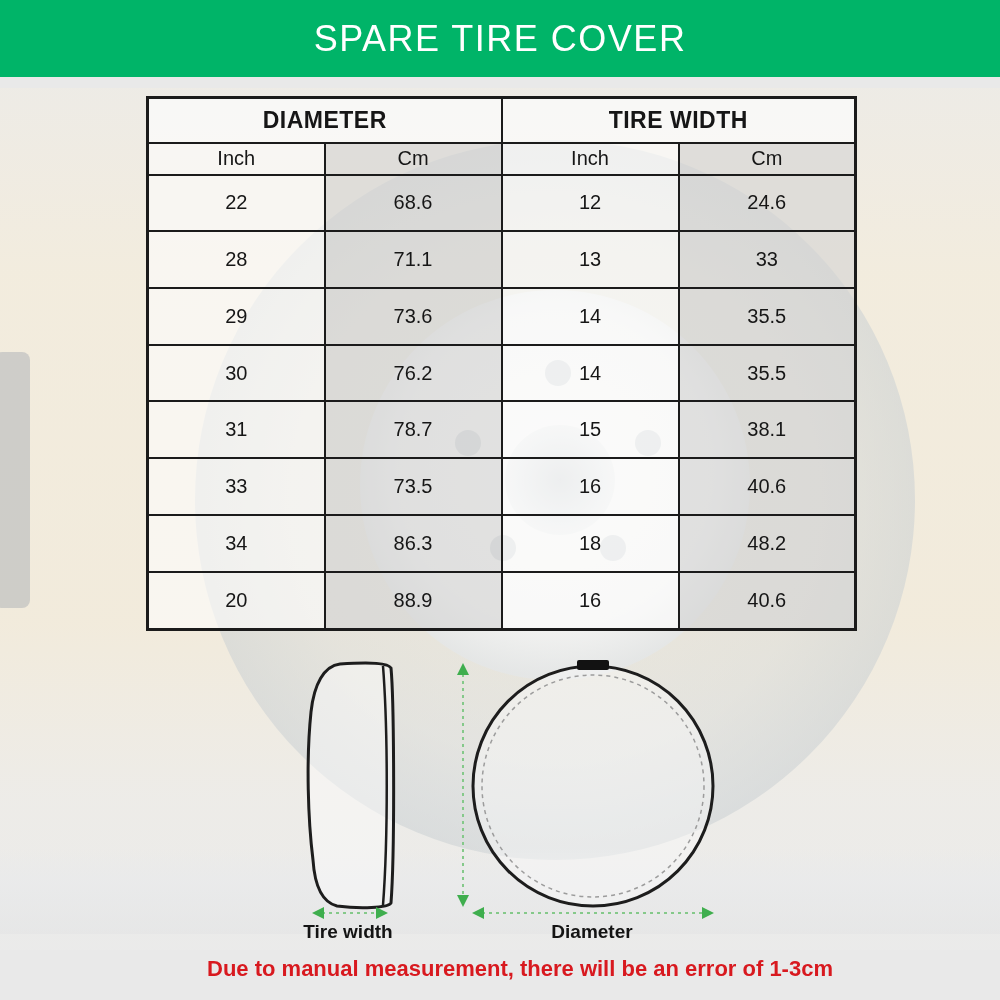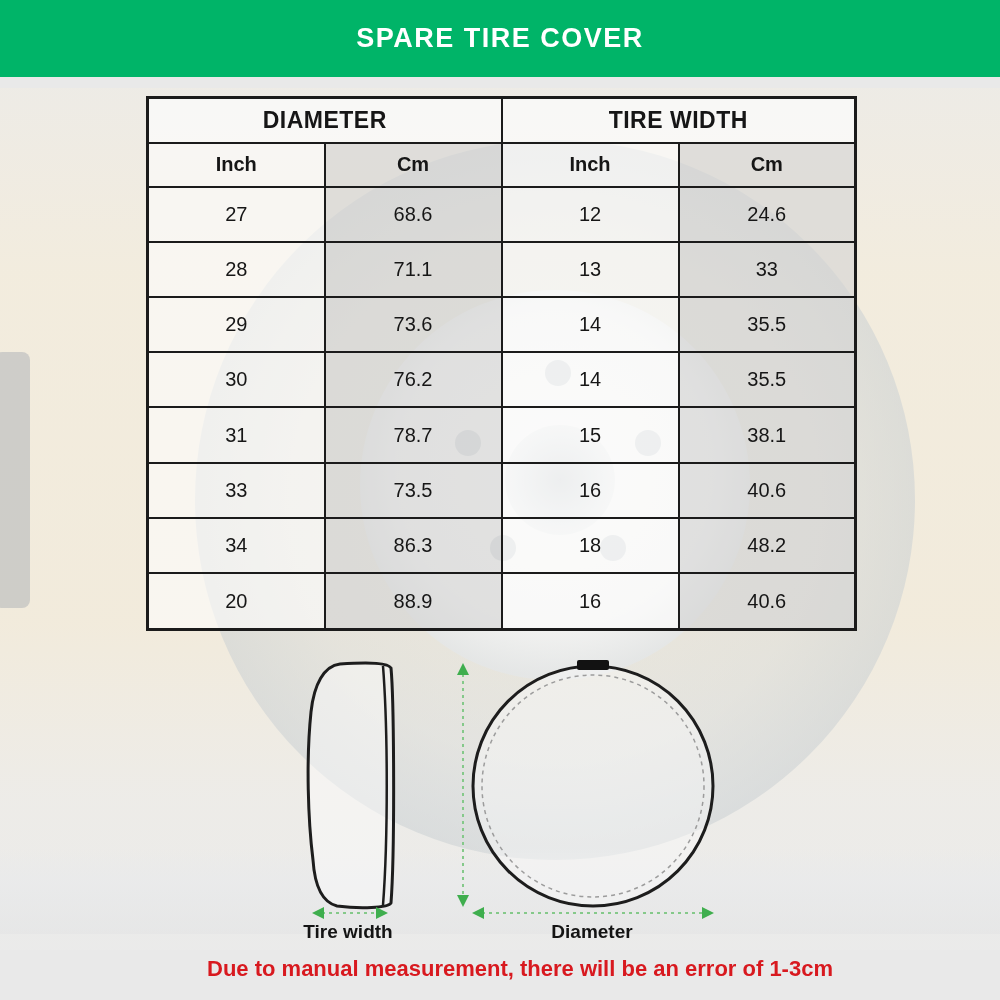--- a/index.html
+++ b/index.html
@@ -62,40 +62,40 @@
     background: linear-gradient(180deg, rgba(236,237,238,0.0), rgba(233,234,235,0.8) 40%, rgba(226,227,228,0.5));
   }
 
   
   .banner {
     position: absolute; left: 0; top: 0; width: 1000px; height: 77px;
     background: #00b468;
     display: flex; align-items: center; justify-content: center;
   }
   .banner-title {
-    color: #ffffff; font-size: 27px; font-weight: 700; letter-spacing: 1.5px;
+    color: #ffffff; font-size: 36px; font-weight: 400; letter-spacing: 1.5px;
   }
 
   
   table.size-table {
     position: absolute; left: 146px; top: 96px; width: 711px; height: 535px;
     border-collapse: collapse; table-layout: fixed;
     border: 3px solid #1b1b1b;
   }
   table.size-table th, table.size-table td {
     border: 2px solid #1b1b1b;
     text-align: center; vertical-align: middle;
     color: #161616;
   }
   th.group-header {
     background: rgba(252,252,252,0.72);
     font-size: 23px; font-weight: 800; letter-spacing: 0.5px;
     height: 45px;
   }
-  th.sub-header { font-size: 20px; font-weight: 700; height: 44px; }
+  th.sub-header { font-size: 20px; font-weight: 400; height: 32px; }
   td { font-size: 20px; font-weight: 500; }
   .col-inch { background: rgba(253,253,253,0.60); }
   .col-cm   { background: rgba(211,211,211,0.60); }
 
   
   svg.diagram-svg { position: absolute; left: 0; top: 0; width: 1000px; height: 1000px; pointer-events: none; }
   .diag-label {
     position: absolute; color: #141414; font-size: 19px; font-weight: 700;
     text-align: center; transform: translateX(-50%); white-space: nowrap;
   }
@@ -139,21 +139,21 @@
       </tr>
       <tr>
         <th class="sub-header col-inch">Inch</th>
         <th class="sub-header col-cm">Cm</th>
         <th class="sub-header col-inch">Inch</th>
         <th class="sub-header col-cm">Cm</th>
       </tr>
     </thead>
     <tbody>
         <tr>
-          <td class="col-inch">27</td>
+          <td class="col-inch">22</td>
           <td class="col-cm">68.6</td>
           <td class="col-inch">12</td>
           <td class="col-cm">24.6</td>
         </tr>
         <tr>
           <td class="col-inch">28</td>
           <td class="col-cm">71.1</td>
           <td class="col-inch">13</td>
           <td class="col-cm">33</td>
         </tr>

